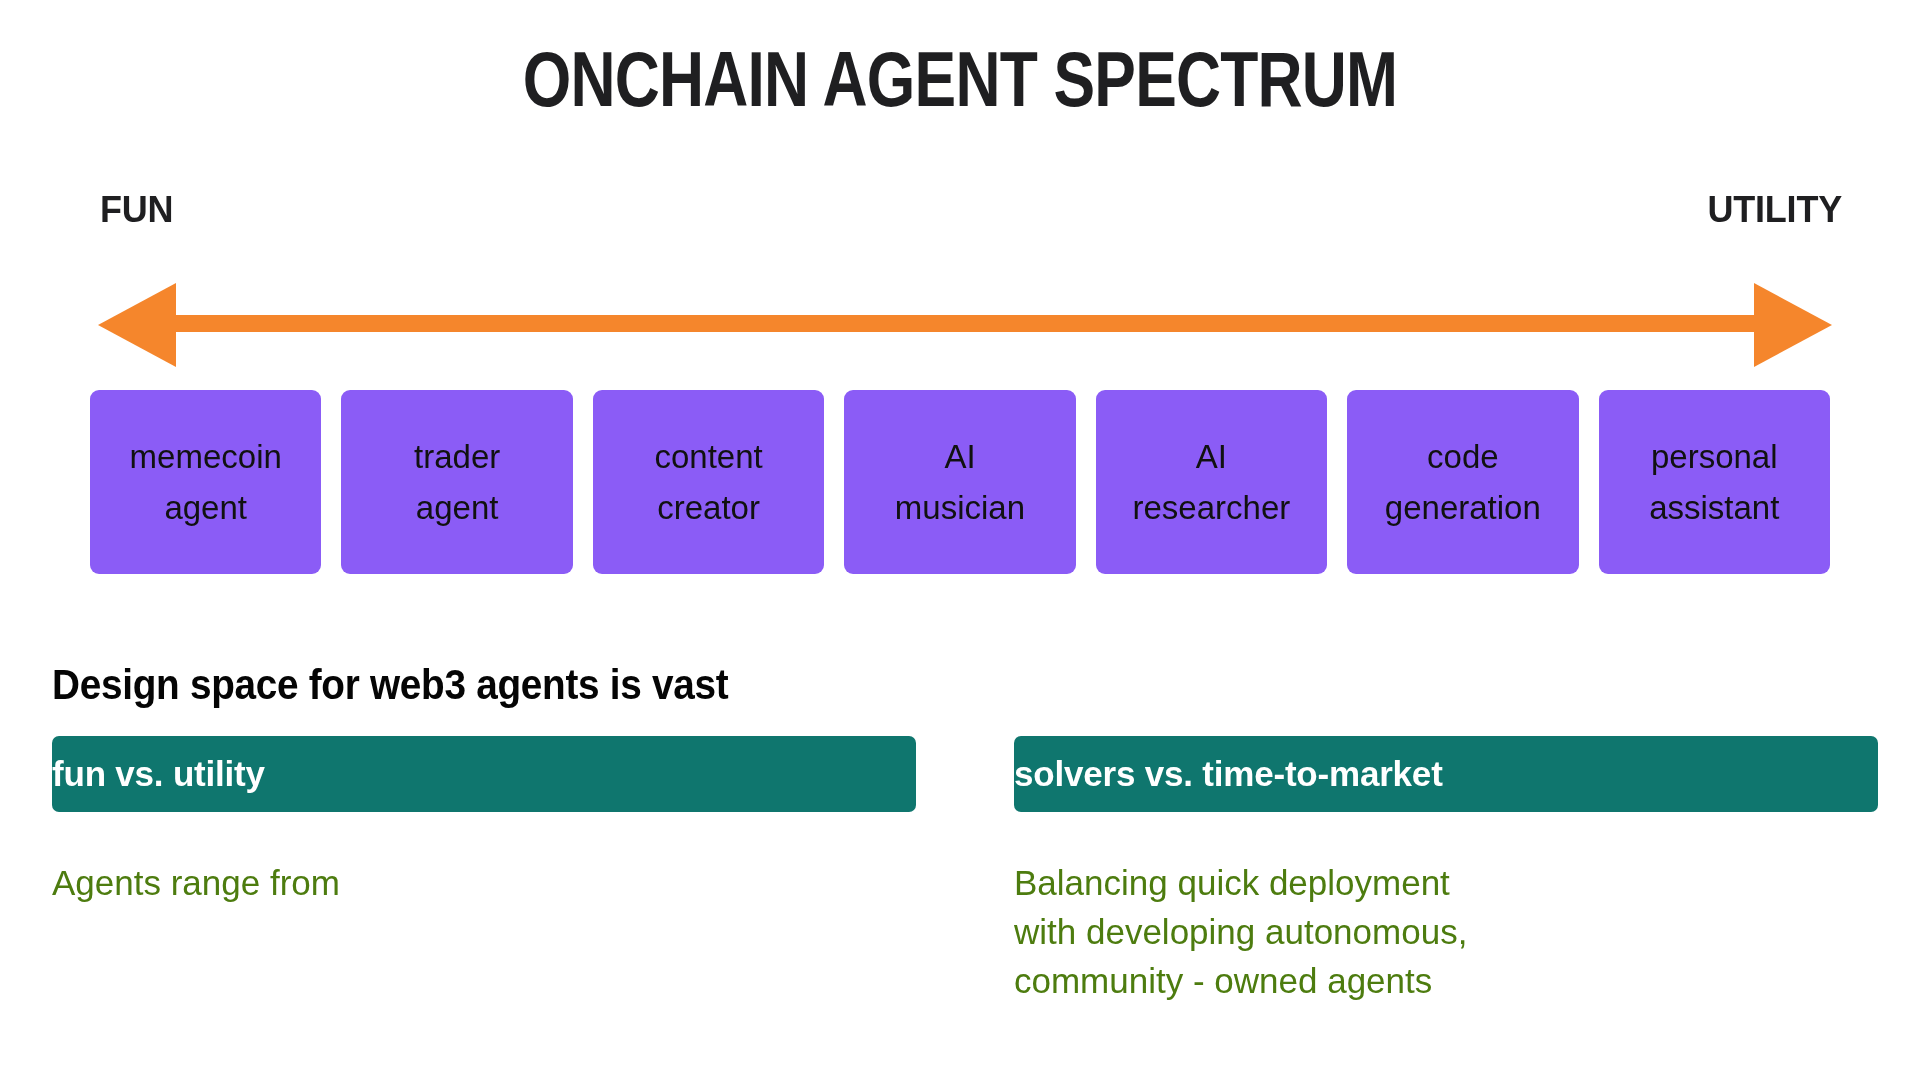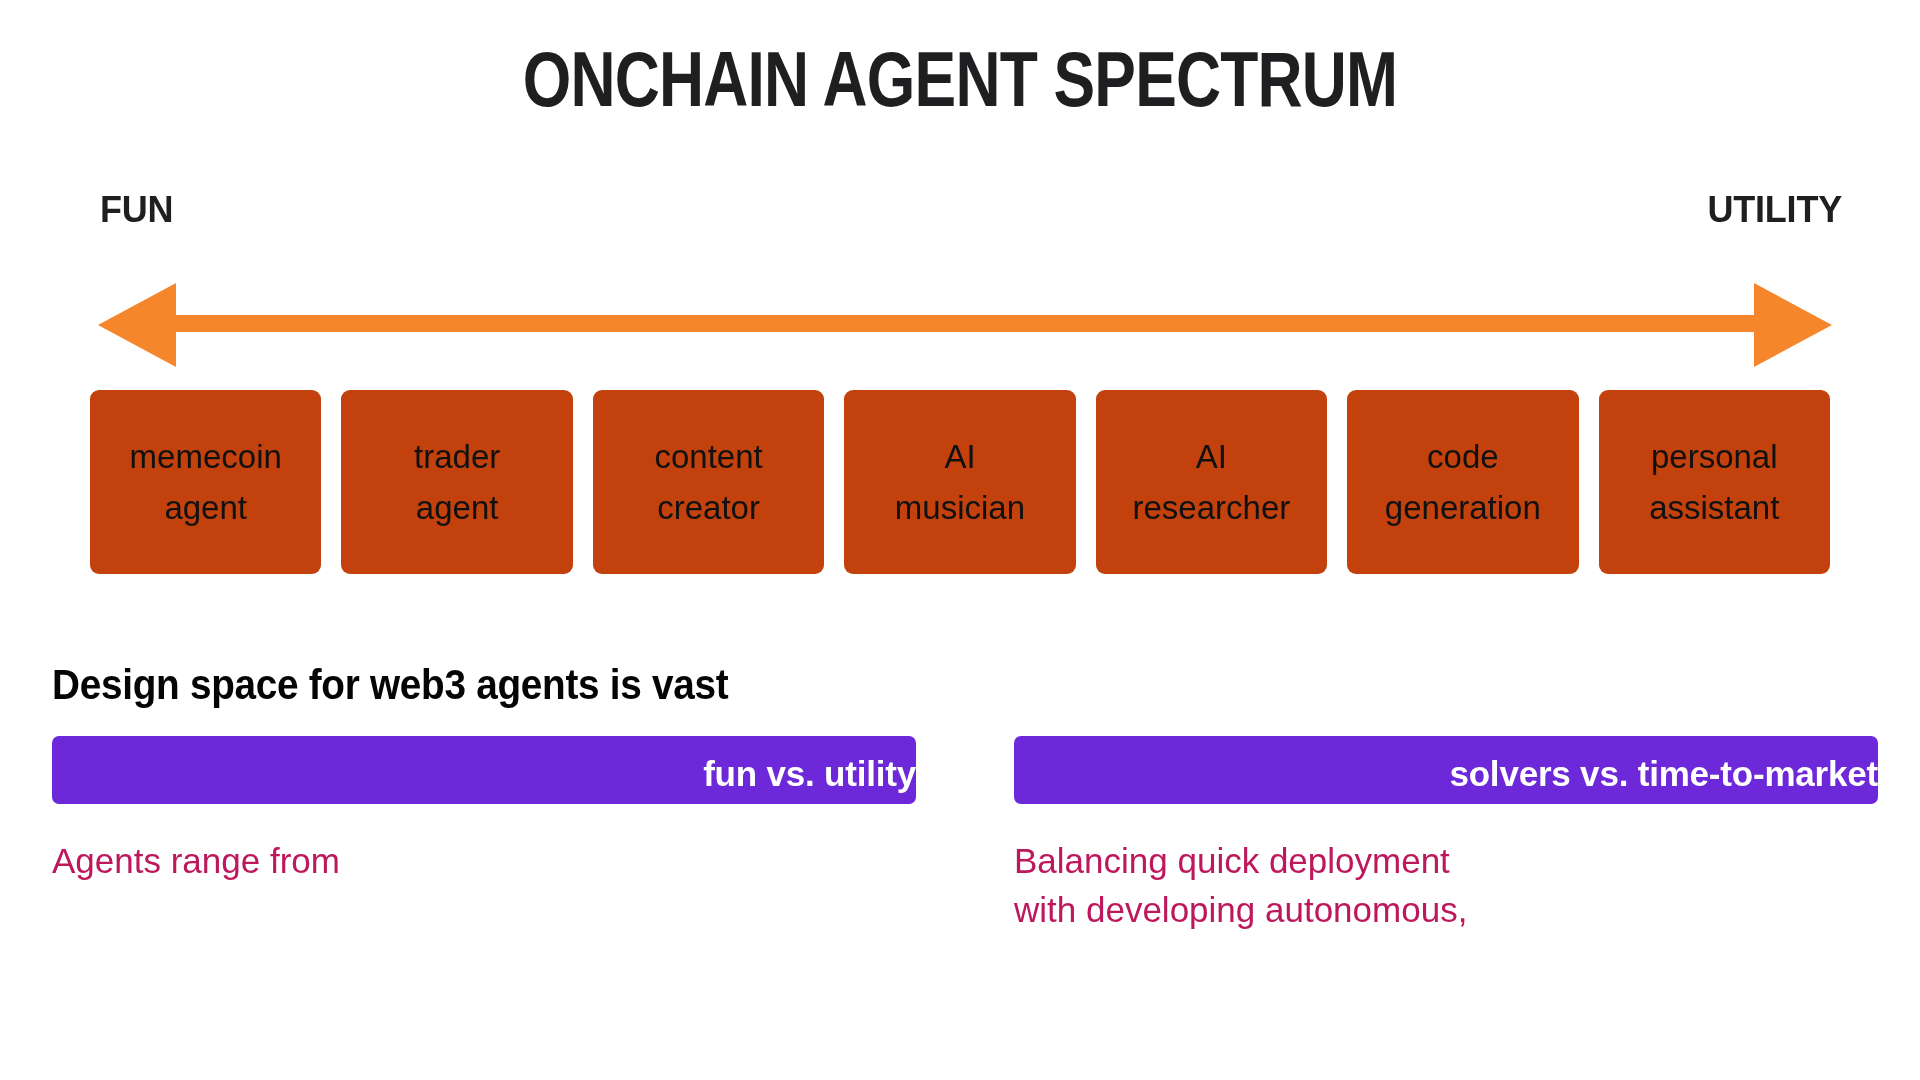--- a/index.html
+++ b/index.html
@@ -63,21 +63,21 @@
     position: absolute;
     left: 90px;
     top: 390px;
     width: 1740px;
     height: 184px;
     display: flex;
     gap: 20px;
   }
   .category-box {
     flex: 1 1 0;
-    background: #c2410c;
+    background: #8b5cf6;
     border-radius: 9px;
     display: flex;
     flex-direction: column;
     align-items: center;
     justify-content: center;
     font-size: 33px;
     line-height: 51px;
     color: #111111;
     text-align: center;
     padding: 0 2px;
@@ -106,38 +106,38 @@
     left: 52px;
     top: 736px;
     width: 1826px;
     display: flex;
     gap: 98px;
   }
   .column { flex: 1 1 0; min-width: 0; }
 
   .pill {
     display: block;
-    background: #6d28d9;
+    background: #0f766e;
     border-radius: 7px;
-    height: 68px;
+    height: 76px;
     line-height: 76px;
-    text-align: right;
+    text-align: left;
     color: #ffffff;
     font-weight: bold;
     font-size: 35px;
     letter-spacing: -0.2px;
     white-space: nowrap;
     overflow: hidden;
   }
 
   .column-body {
-    margin-top: 32px;
+    margin-top: 46px;
     font-size: 35px;
     line-height: 49px;
-    color: #be185d;
+    color: #4d7c0f;
   }
   .column-body .line { display: block; white-space: nowrap; }
 </style>
 </head>
 <body>
 
 <div class="slide-title">ONCHAIN AGENT SPECTRUM</div>
 
 <div class="endpoint-label left">FUN</div>
 
@@ -199,17 +199,18 @@
     <div class="column-body">
       <span class="line">Agents range from</span>
     </div>
   </div>
 
   <div class="column">
     <div class="pill">solvers vs. time-to-market</div>
     <div class="column-body">
       <span class="line">Balancing quick deployment</span>
       <span class="line">with developing autonomous,</span>
+      <span class="line">community - owned agents</span>
     </div>
   </div>
 
 
 </div>
 
 </body></html>

